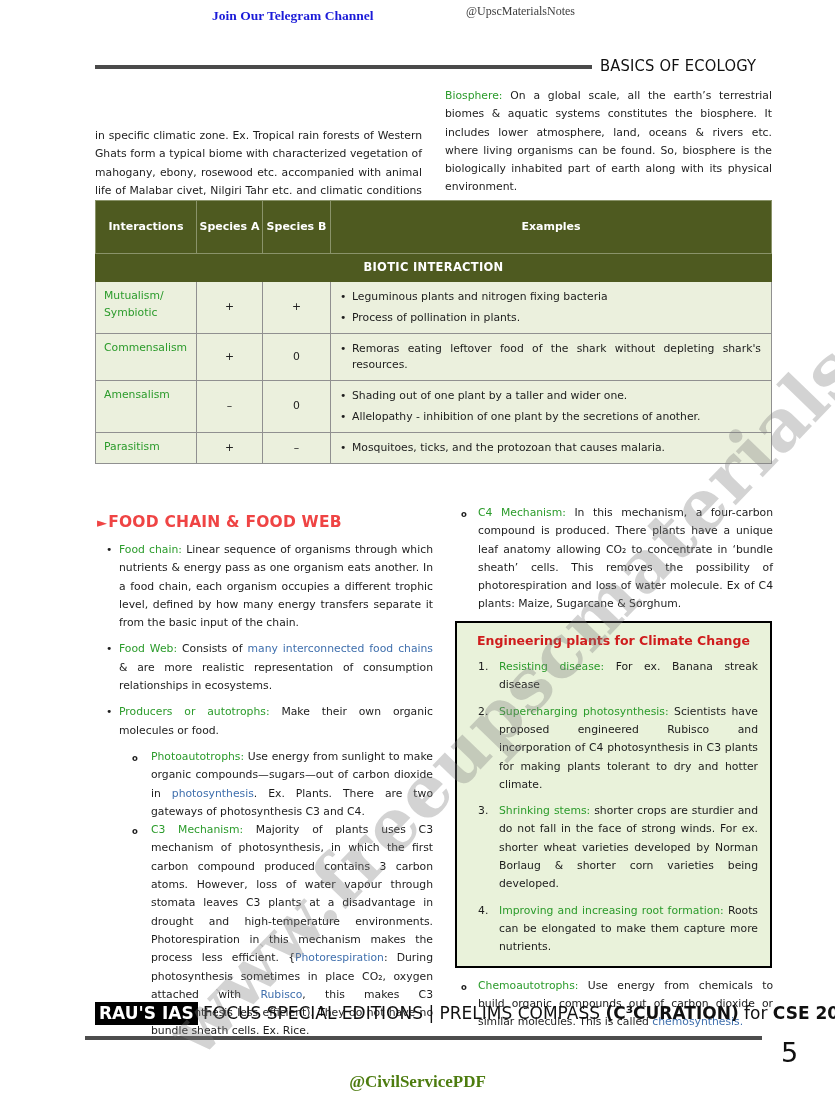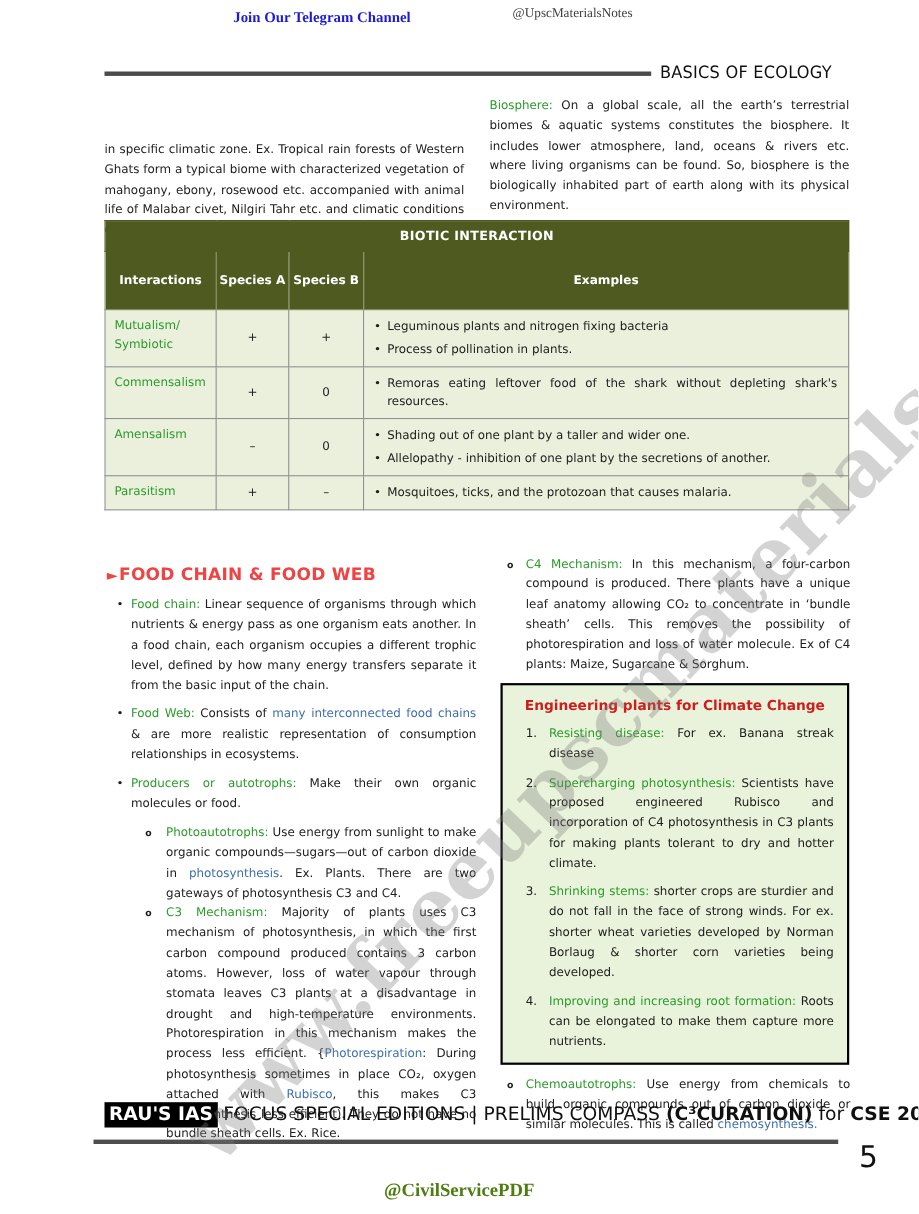--- a/index.html
+++ b/index.html
@@ -86,28 +86,28 @@
   <div class="tblwrap">
     <table>
       <colgroup>
           <col style="width:101px">
           <col style="width:66px">
           <col style="width:68px">
           <col style="width:441px">
         </colgroup>
       <thead>
         <tr>
-            <th class="ttl" colspan="4">BIOTIC INTERACTION</th>
-          </tr>
-        <tr>
           <th class="h">Interactions</th>
           <th class="h">Species A</th>
           <th class="h">Species B</th>
           <th class="h">Examples</th>
         </tr>
+        <tr>
+            <th class="ttl" colspan="4">BIOTIC INTERACTION</th>
+          </tr>
       </thead>
       <tbody>
         <tr class="h52">
           <td class="lbl">Mutualism/ Symbiotic</td>
           <td class="sgn">+</td>
           <td class="sgn">+</td>
           <td class="exs">
             <div class="ex">Leguminous plants and nitrogen fixing bacteria</div>
             <div class="ex">Process of pollination in plants.</div>
           </td>

